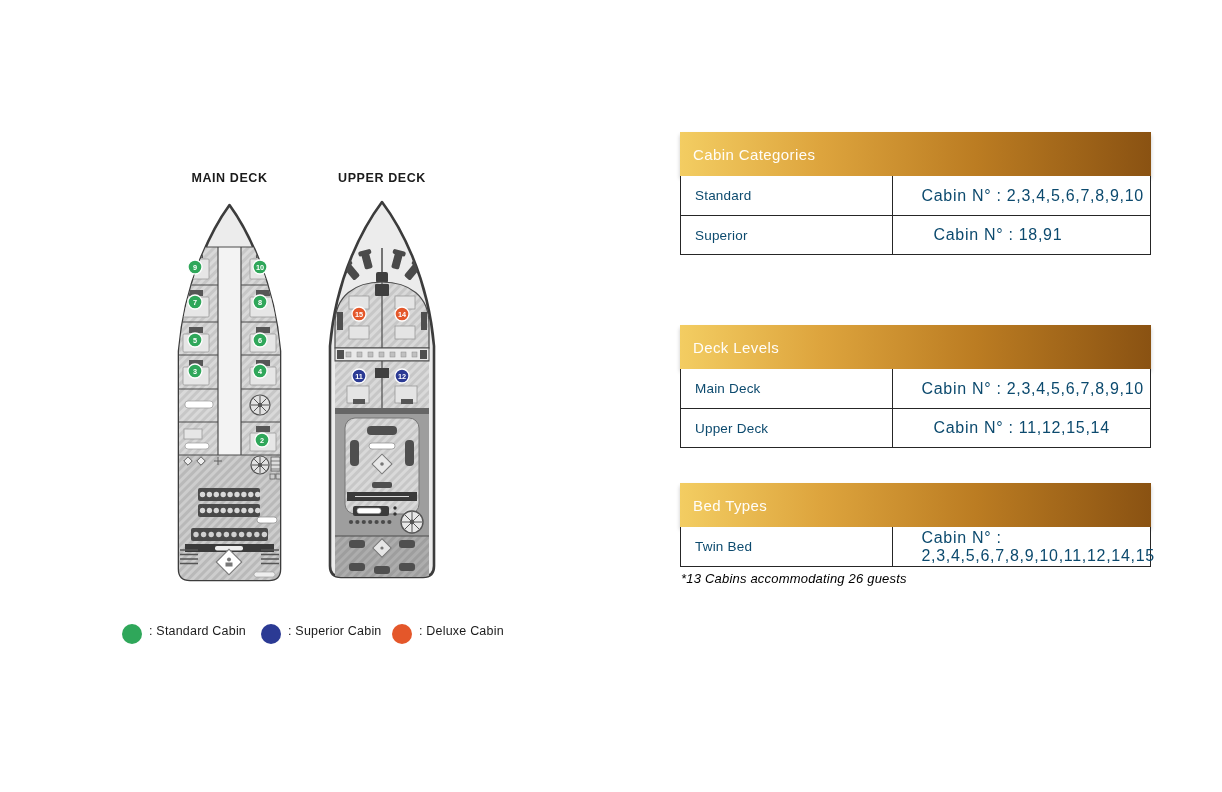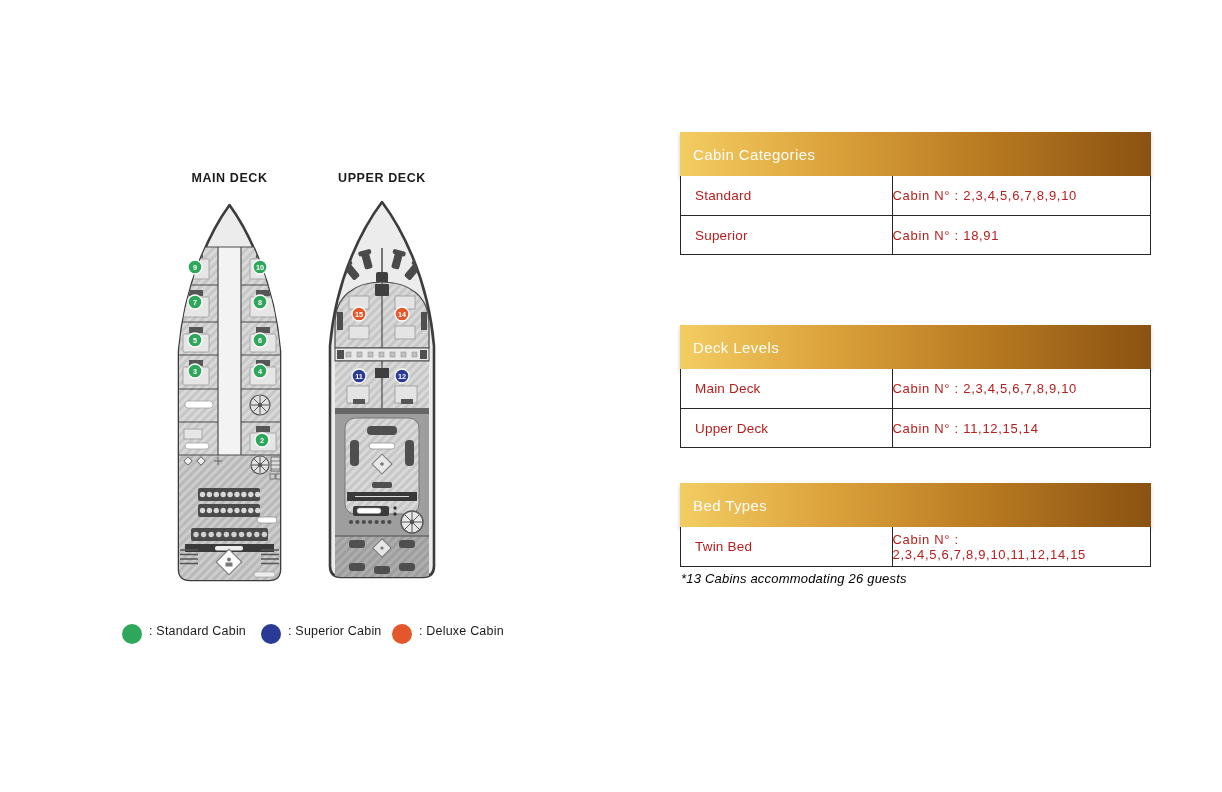--- a/index.html
+++ b/index.html
@@ -19,25 +19,25 @@
 
   
   .tables-col { position:absolute; left:680px; top:0; width:471px; }
   .info-table { position:absolute; left:0; width:471px; }
   .thead { height:44px; display:flex; align-items:center; padding-left:13px;
     background:linear-gradient(90deg,#f3cd62 0%,#dda43d 30%,#bb7c22 63%,#8a5212 100%);
     box-shadow:0 3px 4px rgba(0,0,0,.22);text-align:center; }
   .thead span { color:#fffdf8; font-size:15px; font-weight:500; letter-spacing:.4px; }
   .tbody { border:1.6px solid #262626; border-top:none; background:#fff; }
   .trow { display:flex; height:39px; }
-  .trow + .trow { border-top:1.6px solid #262626; }
-  .tcell { display:flex; align-items:center; color:#b91c1c; }
+  .trow + .trow { border-top:1.6px solid #262626;gap:12px; }
+  .tcell { display:flex; align-items:center; color:#0c4a6e; }
   .tlabel { width:211.5px; flex:none; border-right:1.6px solid #262626;
     padding-left:14px; font-size:13.5px; letter-spacing:.2px; }
-  .tvalue { flex:1; padding-left:0; font-size:13px; letter-spacing:.7px; }
+  .tvalue { flex:1; padding-left:29px; font-size:16px; letter-spacing:.7px; }
 
   .footnote { position:absolute; left:681px; top:571px; font-size:13px; font-style:italic;
     color:#000000; letter-spacing:.2px; }
 </style>
 </head>
 <body>
 
 <div class="page">
 
   <div class="deck-title" style="left:172px;top:171px;width:115px">MAIN DECK</div>

